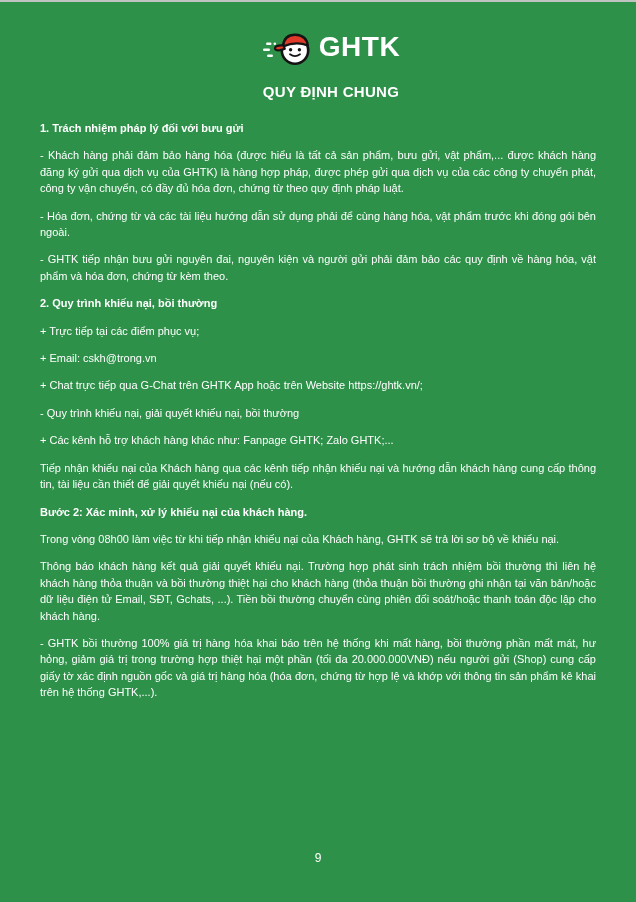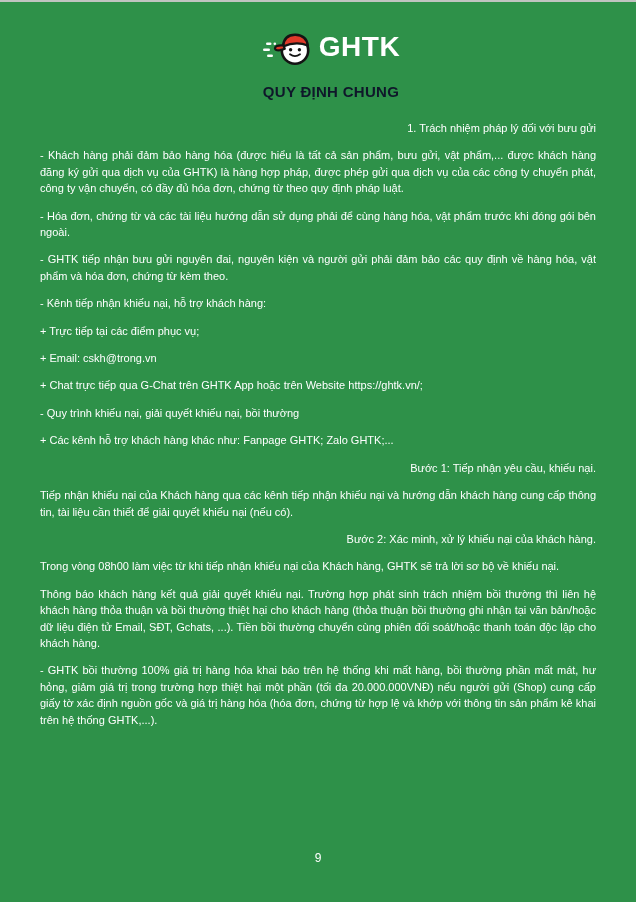--- a/index.html
+++ b/index.html
@@ -31,33 +31,33 @@
   .wordmark {
     color: #ffffff;
     font-size: 28px;
     font-weight: 800;
     letter-spacing: 0.5px;
     line-height: 1;
     transform: scaleY(1.02);
   }
   .title {
     margin: 15px 0 0;
-    color: #0f172a;
+    color: #ffffff;
     font-size: 15px;
     font-weight: 700;
     letter-spacing: 0.3px;
   }
   .content {
     margin: 20px 40px 0 40px;
     color: #ffffff;
     font-size: 11px;
     line-height: 16.4px;
   }
   .content p { margin: 0 0 11px 0; text-align: justify; }
-  .content p.heading { font-weight: 400; text-align: right; }
+  .content p.heading { font-weight: 700; text-align: left; }
   footer {
     position: absolute;
     bottom: 36px; left: 0; right: 0;
     text-align: center;
   }
   .pagenum {
     color: #ffffff;
     font-size: 12px;
   }
 </style>
@@ -92,27 +92,26 @@
       <span class="wordmark">GHTK</span>
     </div>
     <h1 class="title">QUY ĐỊNH CHUNG</h1>
   </header>
 
   <main class="content">
       <p class="heading">1. Trách nhiệm pháp lý đối với bưu gửi</p>
       <p class="para">- Khách hàng phải đảm bảo hàng hóa (được hiểu là tất cả sản phẩm, bưu gửi, vật phẩm,... được khách hàng đăng ký gửi qua dịch vụ của GHTK) là hàng hợp pháp, được phép gửi qua dịch vụ của các công ty chuyển phát, công ty vận chuyển, có đầy đủ hóa đơn, chứng từ theo quy định pháp luật.</p>
       <p class="para">- Hóa đơn, chứng từ và các tài liệu hướng dẫn sử dụng phải để cùng hàng hóa, vật phẩm trước khi đóng gói bên ngoài.</p>
       <p class="para">- GHTK tiếp nhận bưu gửi nguyên đai, nguyên kiện và người gửi phải đảm bảo các quy định về hàng hóa, vật phẩm và hóa đơn, chứng từ kèm theo.</p>
-      <p class="para">- Kênh tiếp nhận khiếu nại, hỗ trợ khách hàng:</p>
+      <p class="heading">2. Quy trình khiếu nại, bồi thường</p>
       <p class="para">+ Trực tiếp tại các điểm phục vụ;</p>
       <p class="para">+ Email: cskh@trong.vn</p>
       <p class="para">+ Chat trực tiếp qua G-Chat trên GHTK App hoặc trên Website https://ghtk.vn/;</p>
       <p class="para">- Quy trình khiếu nại, giải quyết khiếu nại, bồi thường</p>
       <p class="para">+ Các kênh hỗ trợ khách hàng khác như: Fanpage GHTK; Zalo GHTK;...</p>
-      <p class="heading">Bước 1: Tiếp nhận yêu cầu, khiếu nại.</p>
       <p class="para">Tiếp nhận khiếu nại của Khách hàng qua các kênh tiếp nhận khiếu nại và hướng dẫn khách hàng cung cấp thông tin, tài liệu cần thiết để giải quyết khiếu nại (nếu có).</p>
       <p class="heading">Bước 2: Xác minh, xử lý khiếu nại của khách hàng.</p>
       <p class="para">Trong vòng 08h00 làm việc từ khi tiếp nhận khiếu nại của Khách hàng, GHTK sẽ trả lời sơ bộ về khiếu nại.</p>
       <p class="para">Thông báo khách hàng kết quả giải quyết khiếu nại. Trường hợp phát sinh trách nhiệm bồi thường thì liên hệ khách hàng thỏa thuận và bồi thường thiệt hại cho khách hàng (thỏa thuận bồi thường ghi nhận tại văn bản/hoặc dữ liệu điện tử Email, SĐT, Gchats, ...). Tiền bồi thường chuyển cùng phiên đối soát/hoặc thanh toán độc lập cho khách hàng.</p>
       <p class="para">- GHTK bồi thường 100% giá trị hàng hóa khai báo trên hệ thống khi mất hàng, bồi thường phần mất mát, hư hỏng, giảm giá trị trong trường hợp thiệt hại một phần (tối đa 20.000.000VNĐ) nếu người gửi (Shop) cung cấp giấy tờ xác định nguồn gốc và giá trị hàng hóa (hóa đơn, chứng từ hợp lệ và khớp với thông tin sản phẩm kê khai trên hệ thống GHTK,...).</p>
     </main>
 
   <footer>
     <span class="pagenum">9</span>
   </footer>

